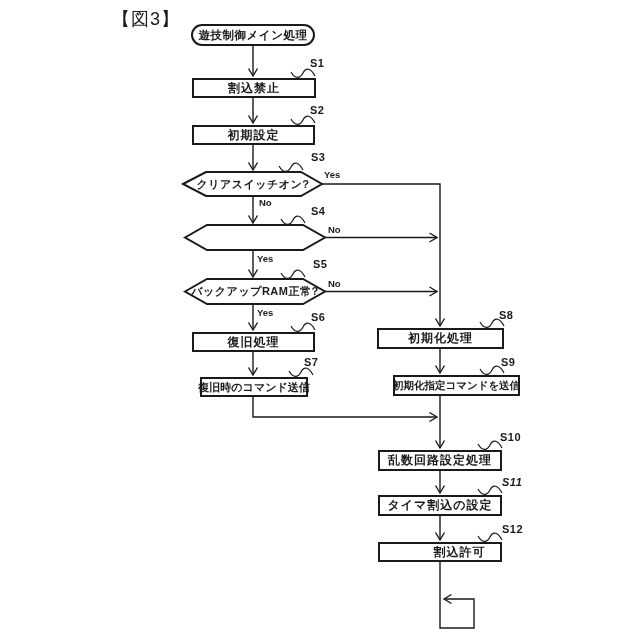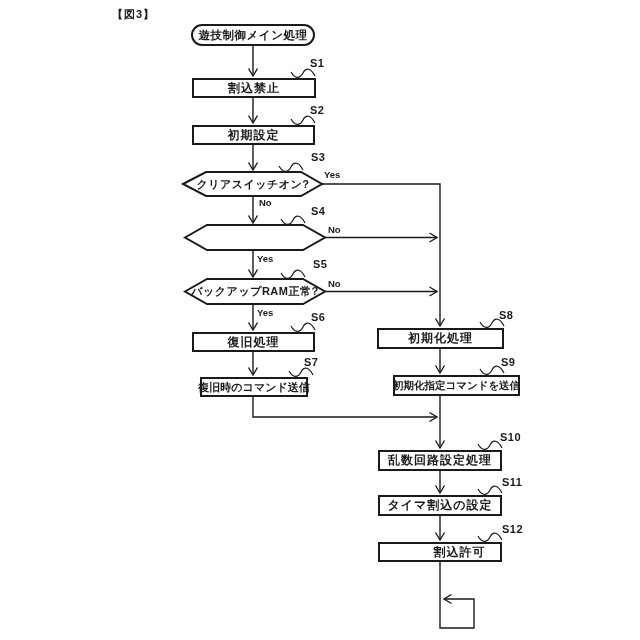--- a/index.html
+++ b/index.html
@@ -3,21 +3,21 @@
 <meta charset="utf-8">
 <style>
   html,body{margin:0;padding:0;background:#ffffff;}
   .canvas{
     position:relative;width:640px;height:640px;background:#ffffff;
     font-family:"Liberation Sans","DejaVu Sans",sans-serif;
     color:#1a1a1a;overflow:hidden;
   }
   .canvas svg{position:absolute;left:0;top:0;}
   .abs{position:absolute;box-sizing:border-box;}
-  .fig-title{font-size:11px;font-weight:700;letter-spacing:1px;}
+  .fig-title{font-size:18px;font-weight:400;letter-spacing:1px;}
   .node{
     display:flex;align-items:center;justify-content:center;
     font-size:12px;font-weight:600;letter-spacing:1px;
     background:#ffffff;border:2px solid #1a1a1a;text-align:center;
     white-space:nowrap;
   }
   .oval{border-radius:12px;font-size:11.5px;letter-spacing:0.5px;justify-content:center;}
   .hex-label{
     display:flex;align-items:center;justify-content:center;
     font-size:11px;font-weight:600;letter-spacing:0.5px;
@@ -120,21 +120,21 @@
   <div class="abs step" style="left:310px;top:57px;">S1</div>
   <div class="abs step" style="left:310px;top:104px;">S2</div>
   <div class="abs step" style="left:311px;top:151px;">S3</div>
   <div class="abs step" style="left:311px;top:205px;">S4</div>
   <div class="abs step" style="left:313px;top:258px;">S5</div>
   <div class="abs step" style="left:311px;top:311px;">S6</div>
   <div class="abs step" style="left:304px;top:356px;">S7</div>
   <div class="abs step" style="left:499px;top:309px;">S8</div>
   <div class="abs step" style="left:501px;top:356px;">S9</div>
   <div class="abs step" style="left:500px;top:431px;">S10</div>
-  <div class="abs step" style="left:502px;top:476px;">S11</div>
+  <div class="abs step" style="left:502px;top:476px;font-style:italic;">S11</div>
   <div class="abs step" style="left:502px;top:523px;">S12</div>
 
   <div class="abs branch" style="left:324px;top:169px;">Yes</div>
   <div class="abs branch" style="left:259px;top:197px;">No</div>
   <div class="abs branch" style="left:328px;top:224px;">No</div>
   <div class="abs branch" style="left:257px;top:253px;">Yes</div>
   <div class="abs branch" style="left:328px;top:278px;">No</div>
   <div class="abs branch" style="left:257px;top:307px;">Yes</div>
 
 </div>

